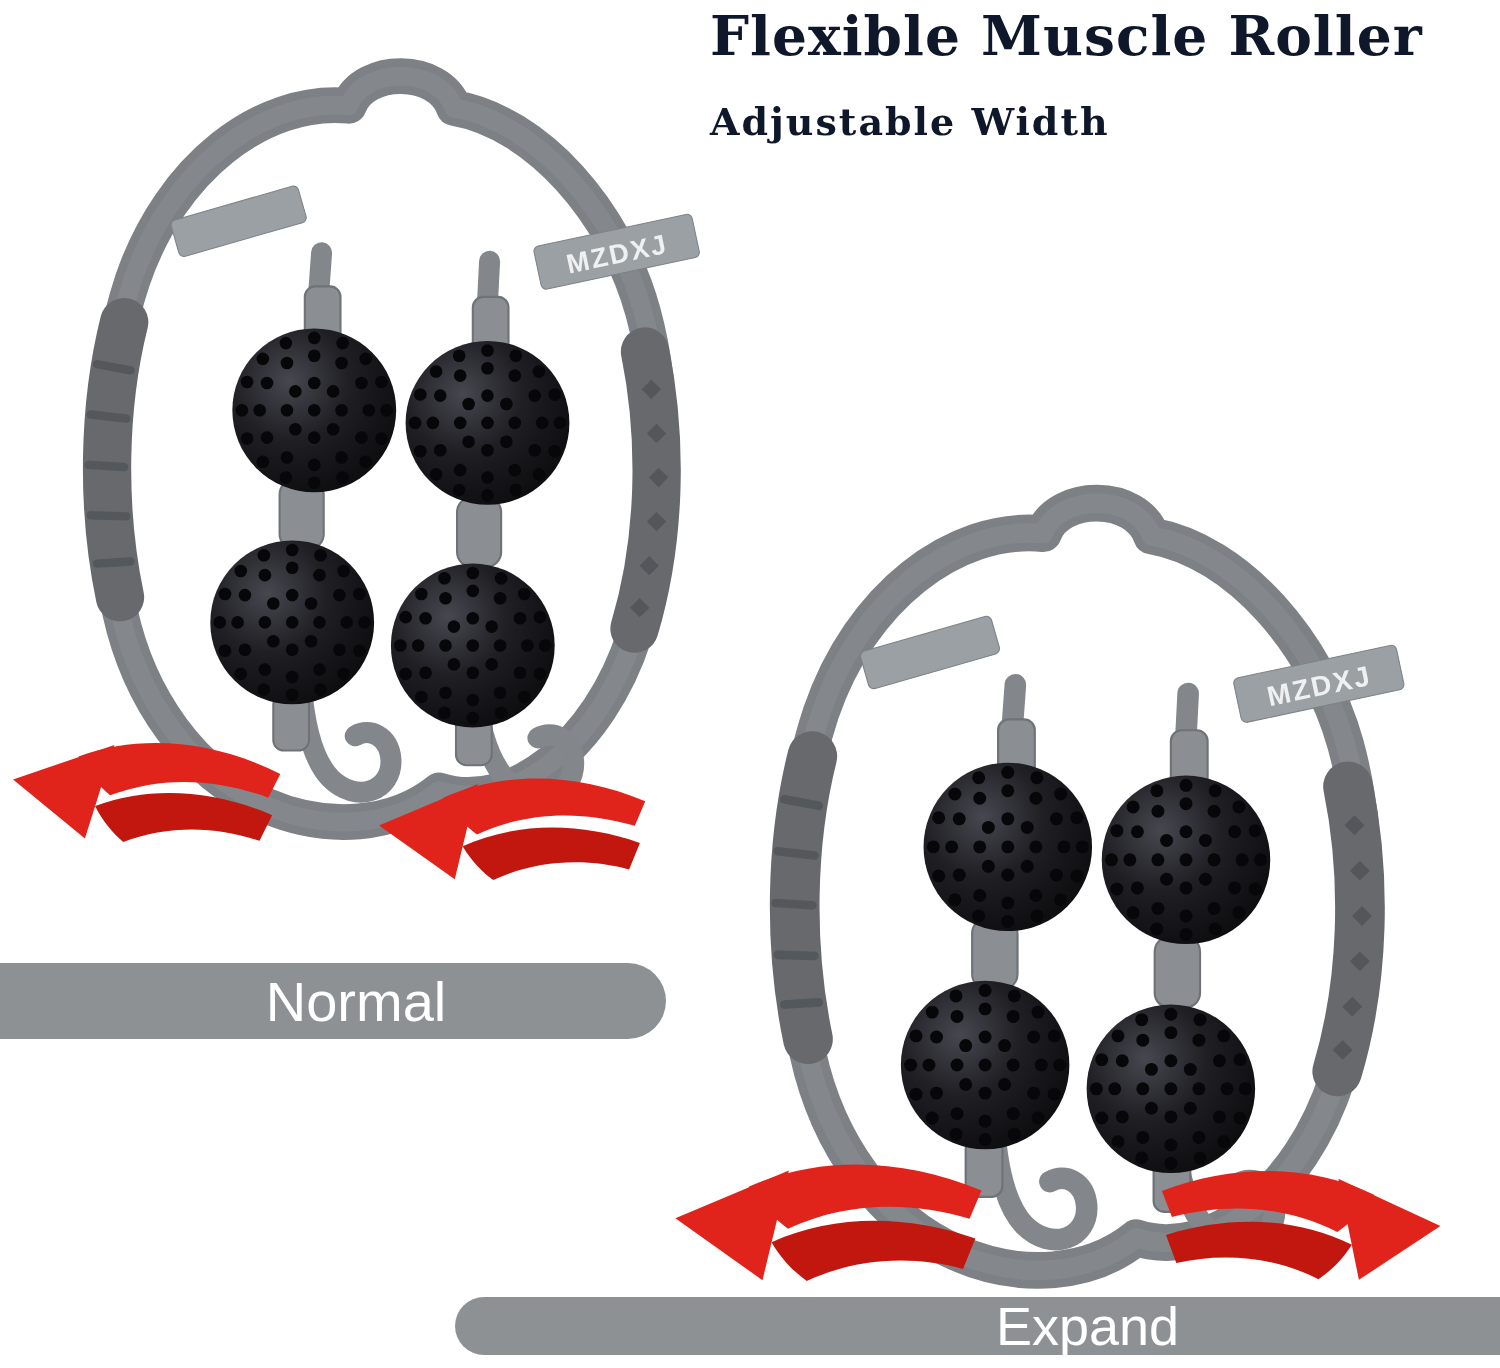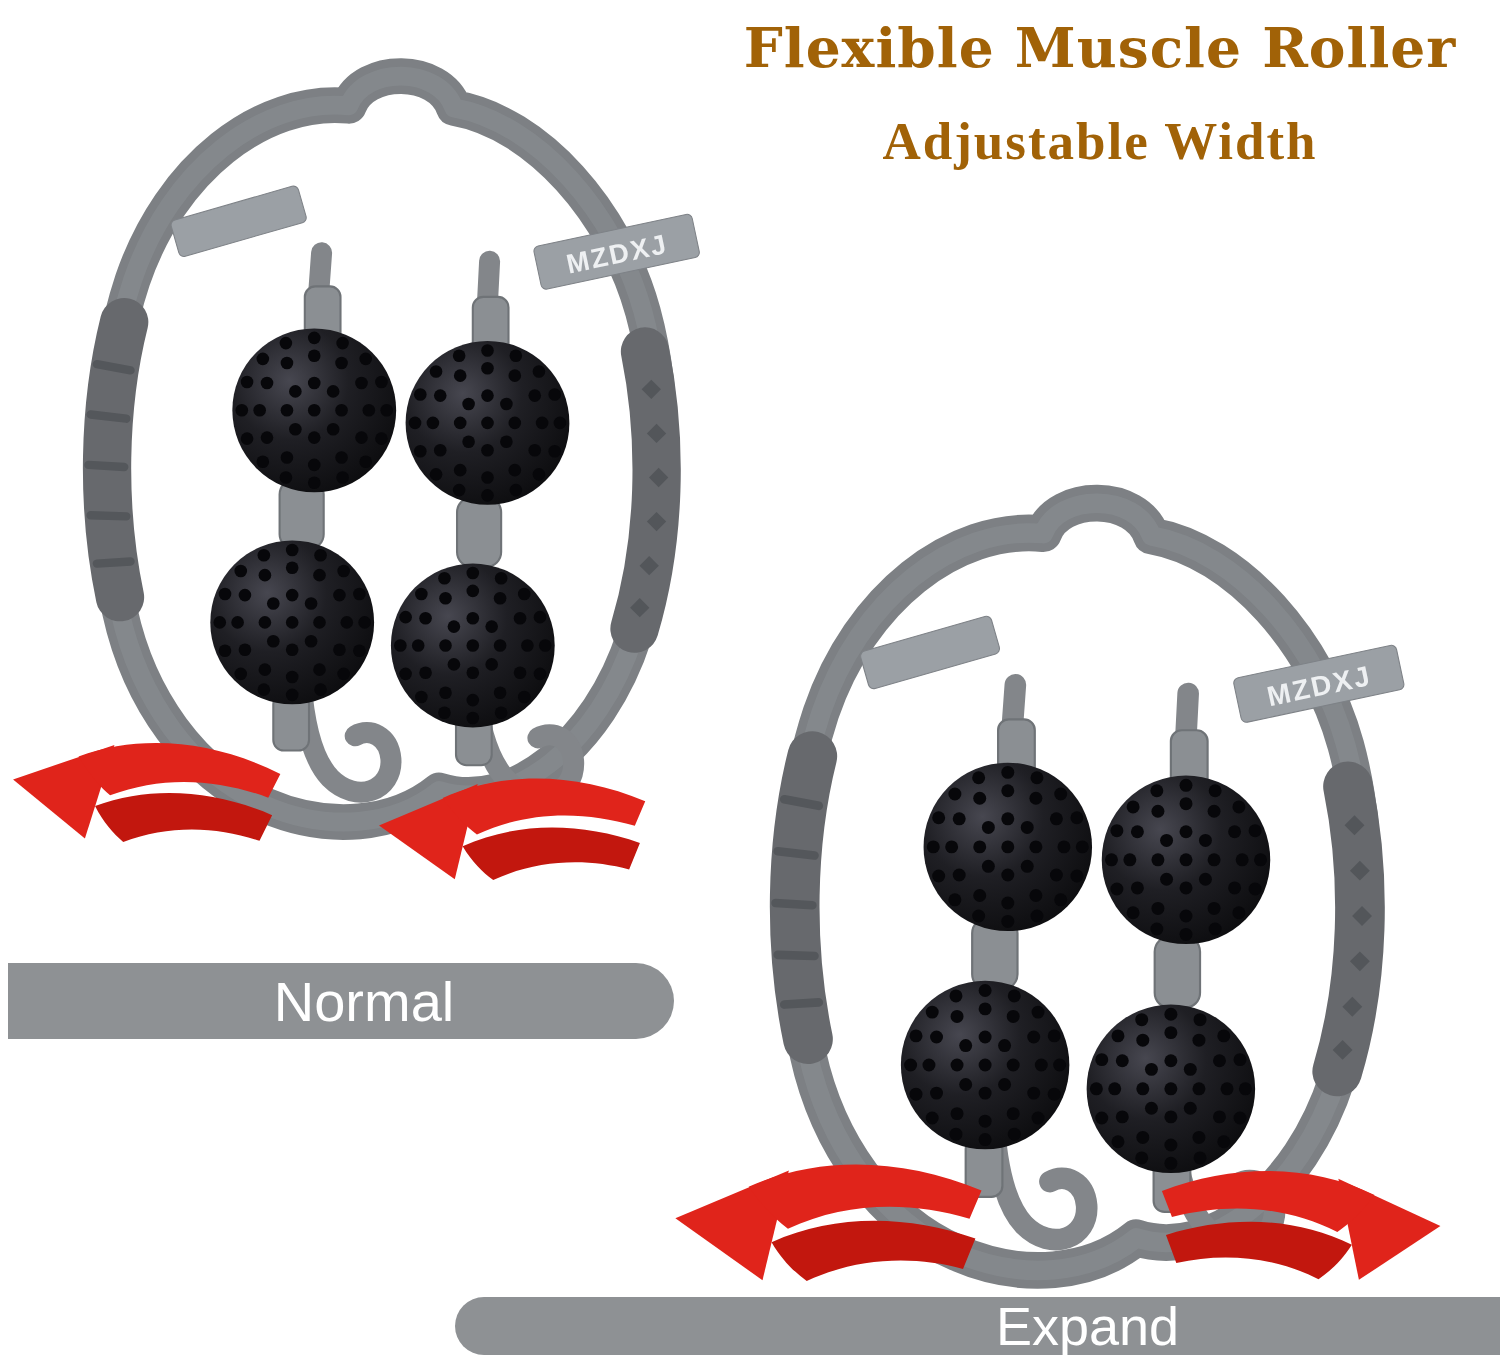--- a/index.html
+++ b/index.html
@@ -5,33 +5,33 @@
   html,body{margin:0;padding:0;background:#ffffff;}
   .canvas{
     position:relative;
     width:1500px;height:1368px;
     overflow:hidden;
     background:#ffffff;
     font-family:"Liberation Sans", sans-serif;
   }
   svg.scene{position:absolute;left:0;top:0;}
   .title{
-    position:absolute;left:710px;top:16px;width:780px;
-    text-align:center;color:#a16207;
+    position:absolute;left:710px;top:4px;width:780px;
+    text-align:left;color:#0f172a;
     font-family:"DejaVu Serif", serif;font-weight:bold;
   }
   .title .t1{font-size:55px;letter-spacing:1px;line-height:1.15;}
-  .title .t2{font-size:53px;letter-spacing:2px;margin-top:32px;font-family:Liberation Serif, serif;}
+  .title .t2{font-size:38px;letter-spacing:2px;margin-top:32px;}
   .banner{
     position:absolute;background:#8e9194;color:#ffffff;
     display:flex;align-items:center;
     font-family:"Liberation Sans", sans-serif;
   }
   .banner-left{
-    left:8px;top:963px;width:666px;height:76px;
+    left:0;top:963px;width:666px;height:76px;
     border-radius:0 38px 38px 0;
     font-size:56px;justify-content:center;padding-left:46px;box-sizing:border-box;
   }
   .banner-right{
     left:455px;top:1297px;width:1045px;height:58px;
     border-radius:36px 0 0 36px;
     font-size:54px;justify-content:center;padding-left:220px;box-sizing:border-box;
   }
   .brand-text{
     font-family:"Liberation Sans", sans-serif;

